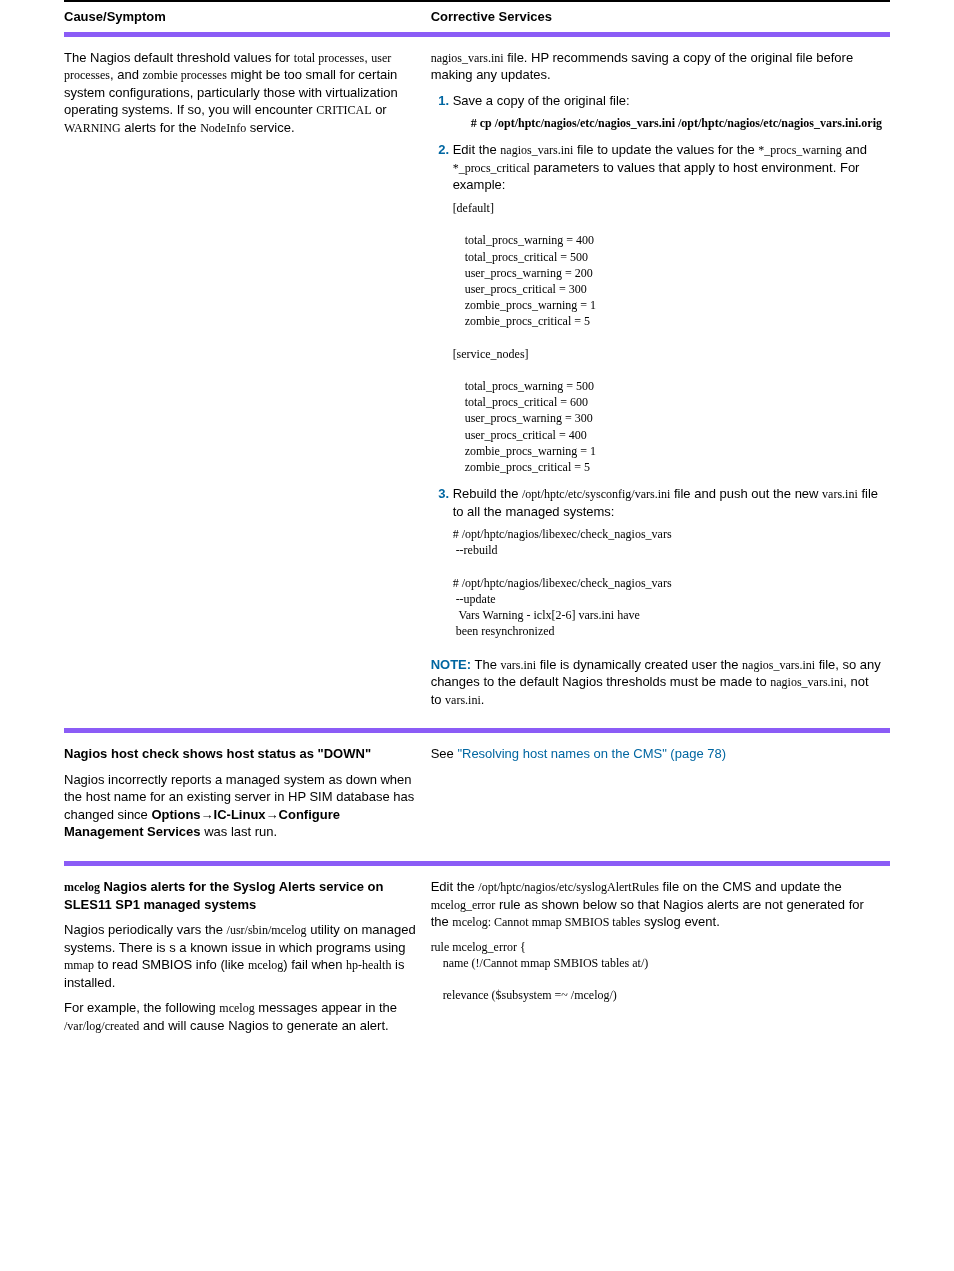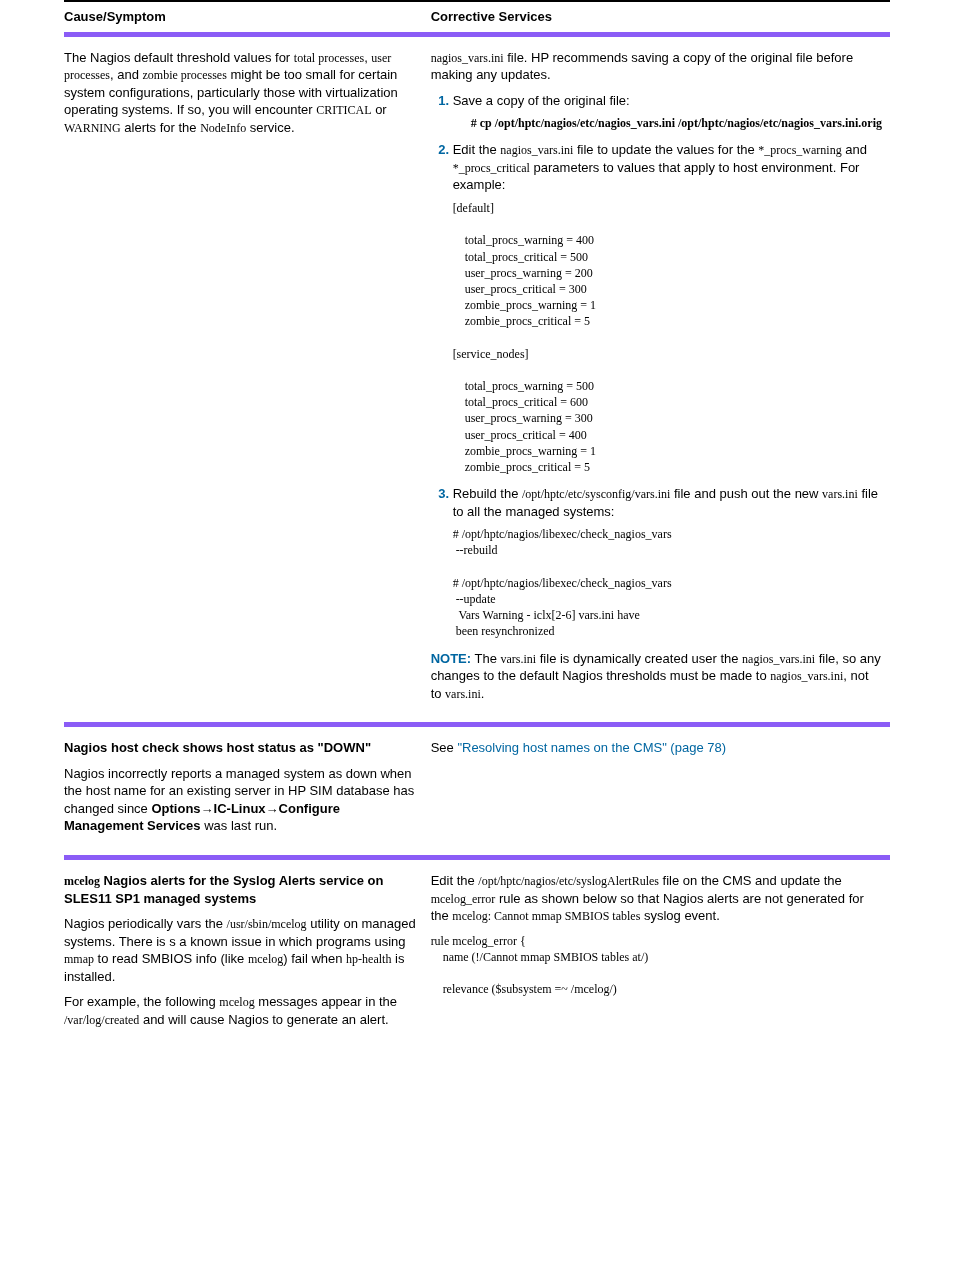--- a/index.html
+++ b/index.html
@@ -43,21 +43,21 @@
     font-size: 12px;
   }
   .codeblock {
     font-family: Liberation Serif, serif;
     font-size: 12px;
     white-space: pre;
     margin: 6px 0 10px 18px;
     line-height: 1.35;
   }
   .codeblock.noin { margin-left: 0px; }
-  ol { margin: 6px 0 10px 0; padding-left: 22px; }
+  ol { margin: 6px 0 16px 0; padding-left: 22px; }
   li { margin-bottom: 8px; }
   li::marker { color: #0066a1; font-weight: bold; }
   p { margin: 4px 0 8px 0; }
   .bold { font-weight: bold; }
   .note-label { color: #0066a1; font-weight: bold; text-align: center; }
   .link { color: #0066a1; }
 </style>
 </head>
 <body>
 

